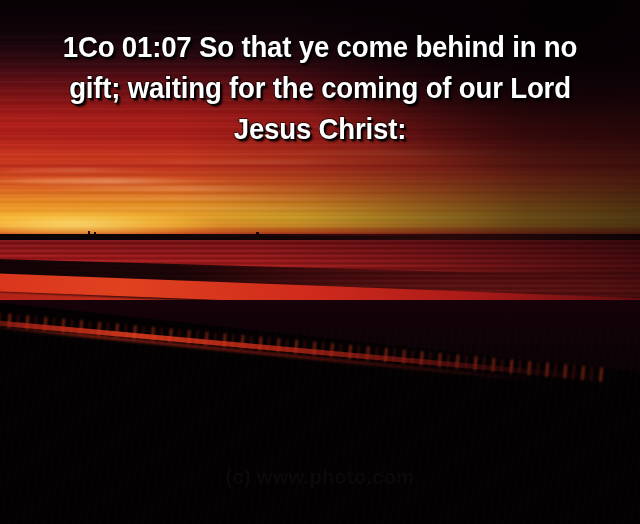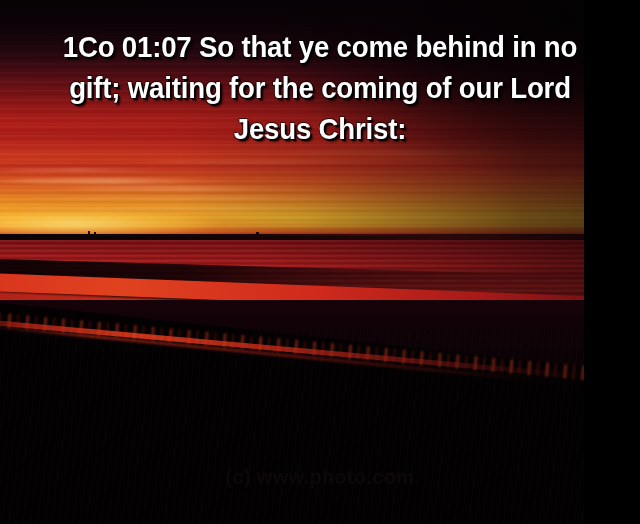--- a/index.html
+++ b/index.html
@@ -1,20 +1,20 @@
 <!DOCTYPE html>
 <html><head>
 <meta charset="utf-8">
 <style>
   html,body{margin:0;padding:0;background:#000;}
   body{font-family:"Liberation Sans",sans-serif;}
 
   #stage{
     position:relative;
-    width:584px;height:524px;
+    width:640px;height:524px;
     overflow:hidden;
     background:#000;
   }
 
   
   .sky{
     position:absolute;left:0;top:0;width:640px;height:238px;
     background:
       linear-gradient(to bottom,
         #120409 0px,

